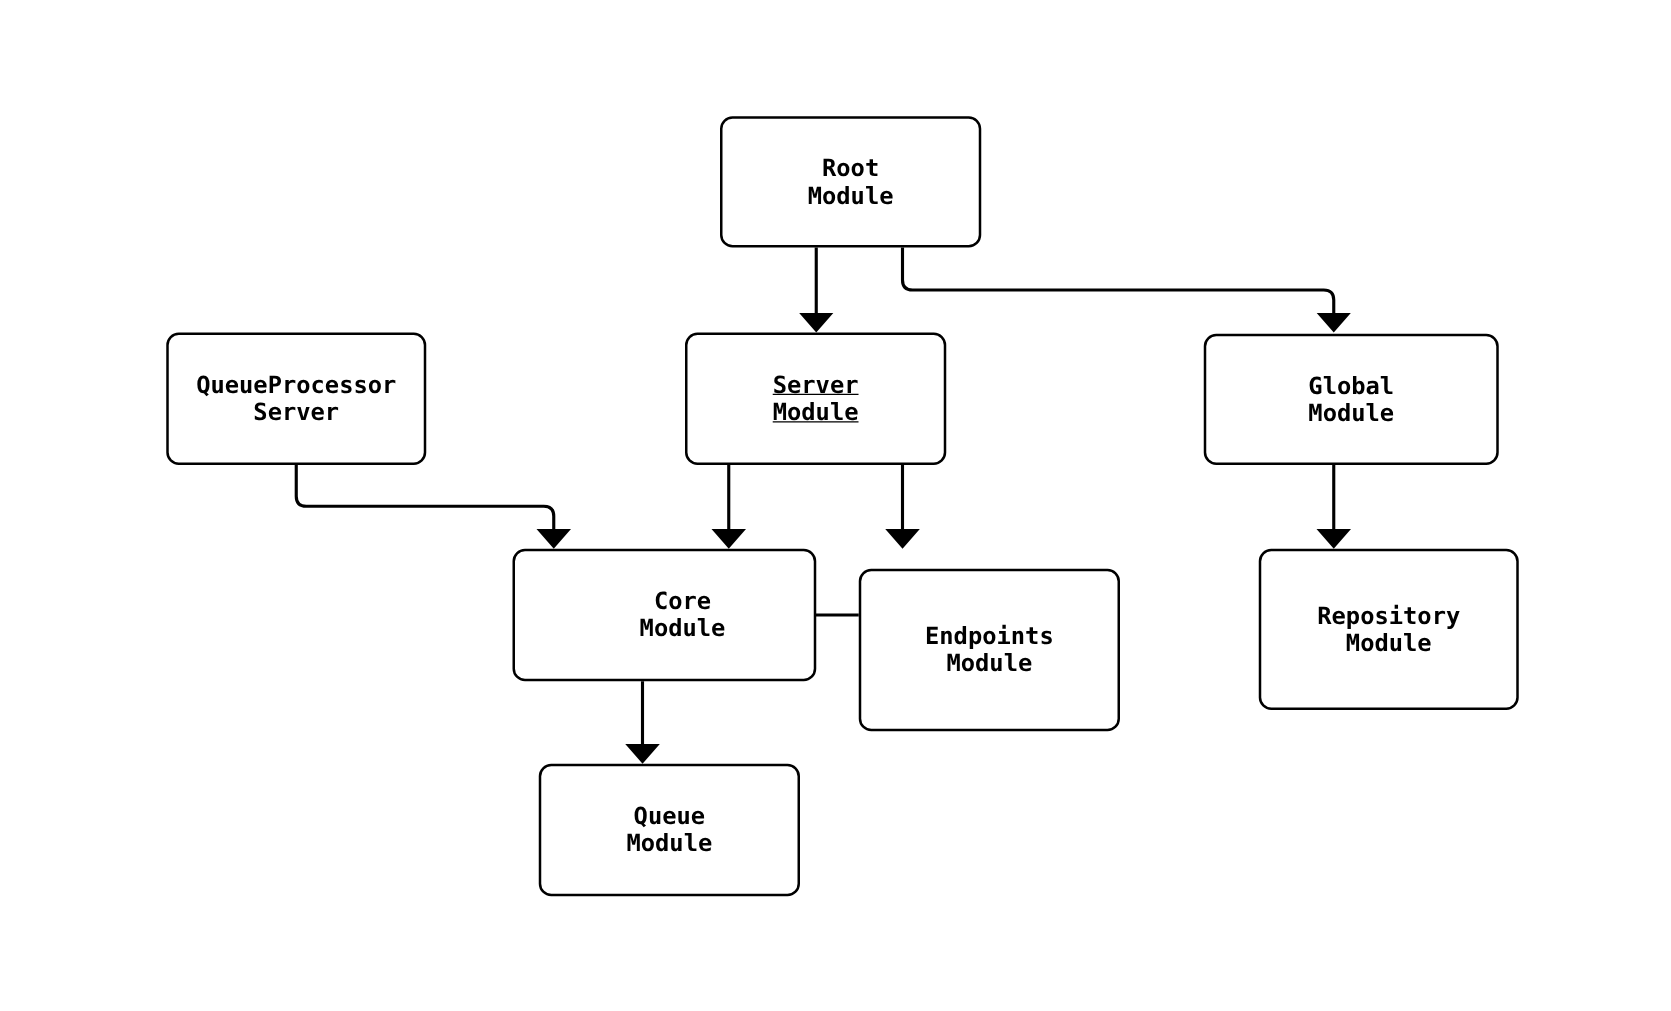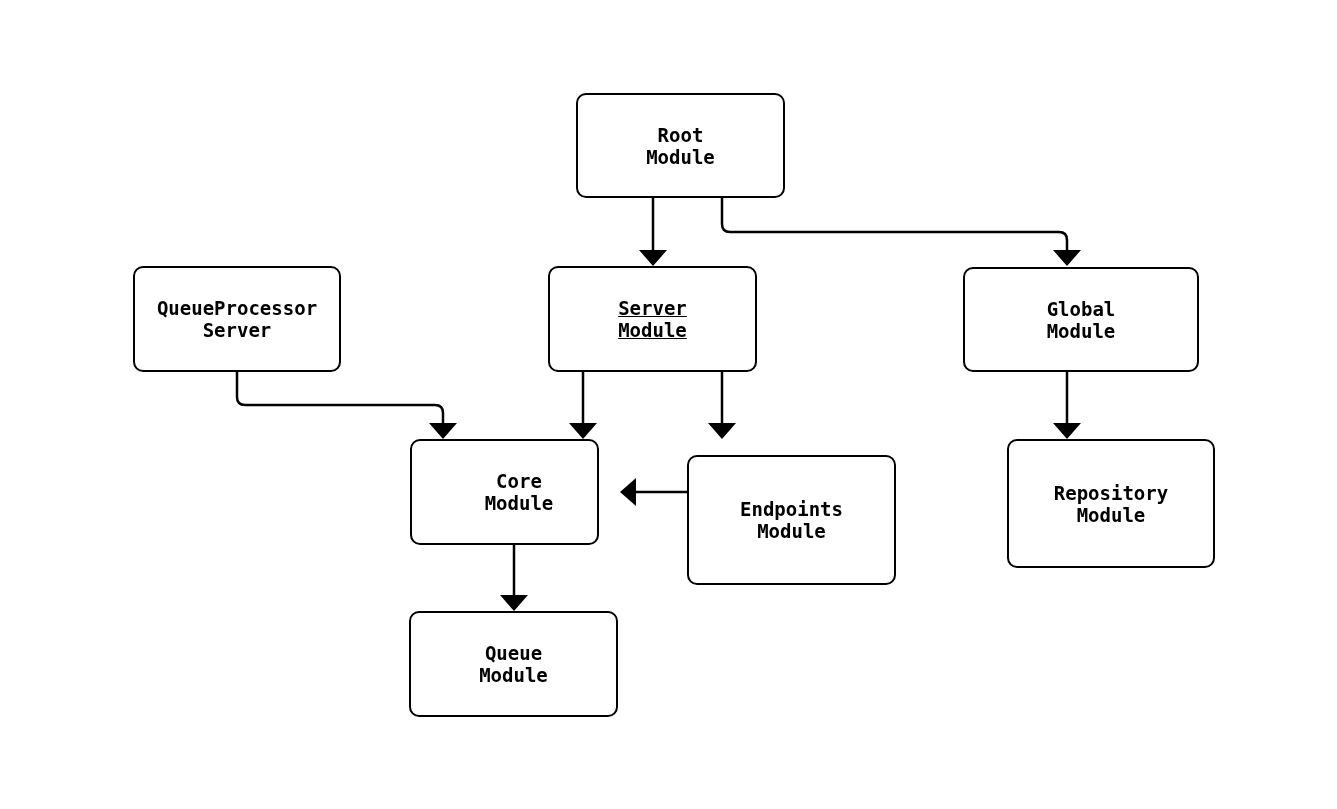--- a/index.html
+++ b/index.html
@@ -38,24 +38,24 @@
     font-size: 19px;
     font-weight: bold;
     line-height: 22px;
     color: #000000;
   }
   
   #node-root        { left: 548px; top:  93px; width: 209px; height: 105px; margin-left: 28px; }
   #node-queueproc   { left: 133px; top: 266px; width: 208px; height: 106px; }
   #node-server      { left: 548px; top: 266px; width: 209px; height: 106px; text-decoration: underline; }
   #node-global      { left: 963px; top: 267px; width: 236px; height: 105px; }
-  #node-core        { left: 410px; top: 439px; width: 189px; height: 106px; padding-left: 29px; }
+  #node-core        { left: 410px; top: 439px; width: 243px; height: 106px; padding-left: 29px; }
   #node-endpoints   { left: 687px; top: 455px; width: 209px; height: 130px; }
   #node-repository  { left: 963px; top: 439px; width: 208px; height: 129px; margin-left: 44px; }
-  #node-queue       { left: 409px; top: 611px; width: 209px; height: 106px; }
+  #node-queue       { left: 431px; top: 611px; width: 209px; height: 106px; }
 </style>
 </head>
 <body>
 
 <div class="canvas">
 
   <svg class="edges" viewBox="0 0 1337 809" xmlns="http://www.w3.org/2000/svg">
     <defs>
       <marker id="arrow" viewBox="0 0 16 28" refX="14" refY="14" markerWidth="16" markerHeight="28" orient="auto" markerUnits="userSpaceOnUse">
         <path d="M0,0 L16,14 L0,28 Z" fill="#000000"></path>

